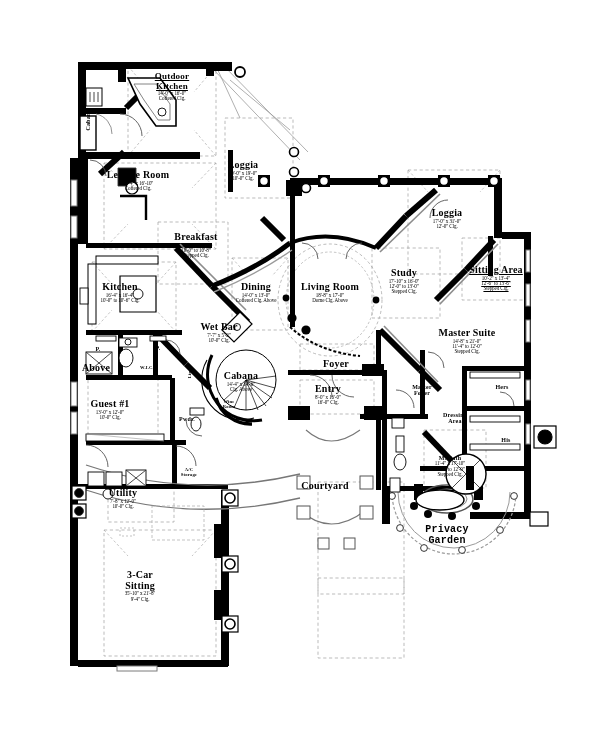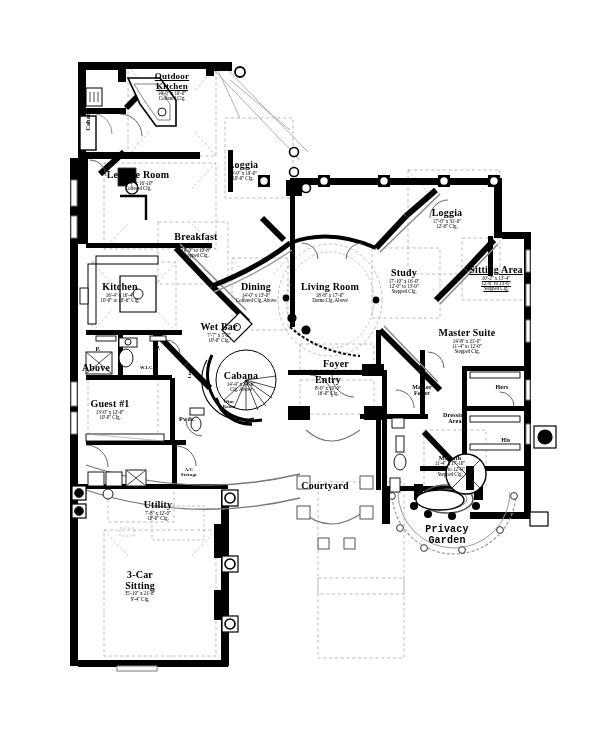--- a/index.html
+++ b/index.html
@@ -505,21 +505,21 @@
       <span class="nm">Foyer</span>
     </div>
     <div class="label xs" style="left: 502px; top: 384px;">
       <span class="nm">Hers</span>
     </div>
     <div class="label sm" style="left: 110px; top: 399px;">
       <span class="nm">Guest #1</span>
       <span class="dim">13'-0" x 12'-0"</span>
       <span class="clg">10'-0" Clg.</span>
     </div>
-    <div class="label sm" style="left: 328px; top: 375px;">
+    <div class="label sm" style="left: 328px; top: 384px;">
       <span class="nm">Entry</span>
       <span class="dim">8'-0" x 16'-0"</span>
       <span class="clg">16'-0" Clg.</span>
     </div>
     <div class="label xxs" style="left: 229px; top: 400px;">
       <span class="nm">Wine</span>
       <span class="nm">Room</span>
     </div>
     <div class="label xs" style="left: 187px; top: 416px;">
       <span class="nm">Pwdr.</span>
@@ -537,21 +537,21 @@
       <span class="clg">11'-4" to 12'-0"</span>
       <span class="clg">Stepped Clg.</span>
     </div>
     <div class="label xxs" style="left: 189px; top: 468px;">
       <span class="nm">A/C</span>
       <span class="nm">Storage</span>
     </div>
     <div class="label sm" style="left: 325px; top: 462px; margin-top: 19px;">
       <span class="nm">Courtyard</span>
     </div>
-    <div class="label sm" style="left: 123px; top: 500px; margin-left: 35px;">
+    <div class="label sm" style="left: 123px; top: 488px;">
       <span class="nm">Utility</span>
       <span class="dim">7'-8" x 12'-0"</span>
       <span class="clg">10'-0" Clg.</span>
     </div>
     <div class="label sm" style="left: 447px; top: 525px; font-family: Liberation Mono, monospace;">
       <span class="nm">Privacy</span>
       <span class="nm">Garden</span>
     </div>
     <div class="label sm" style="left: 140px; top: 570px;">
       <span class="nm">3-Car</span>

